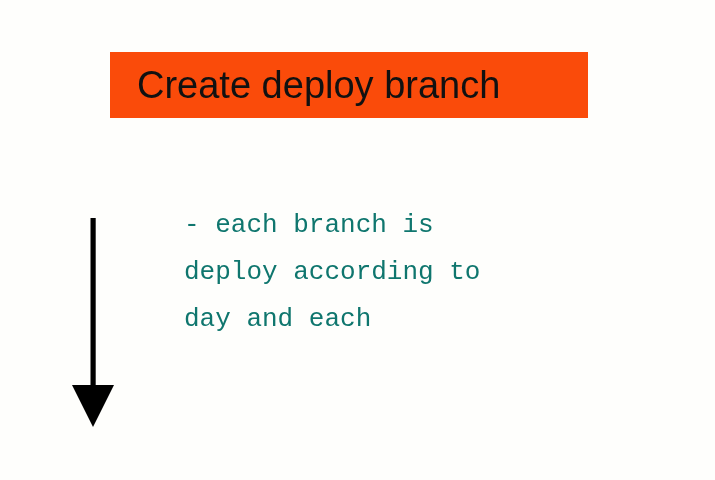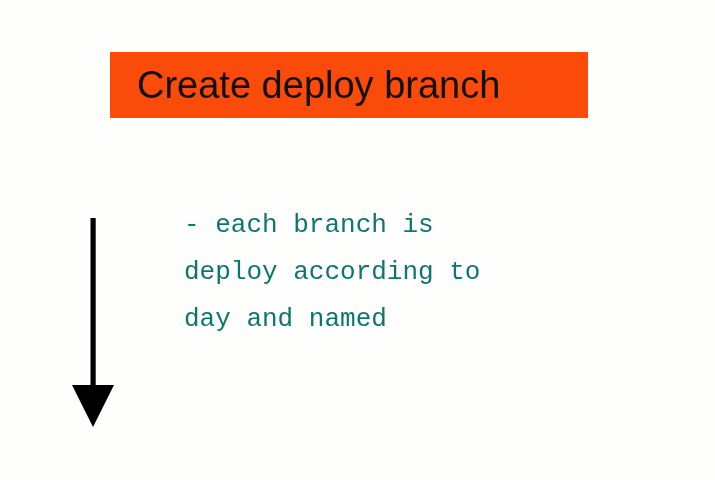--- a/index.html
+++ b/index.html
@@ -84,16 +84,16 @@
 
       <rect x="24.5" y="6" width="5.2" height="168" fill="#000000"></rect>
 
       <polygon points="6,173 48,173 27,215" fill="#000000"></polygon>
     </svg>
   </div>
 
   <div id="body-text">
     <div class="body-line">- each branch is</div>
     <div class="body-line">deploy according to</div>
-    <div class="body-line">day and named</div>
+    <div class="body-line">day and each</div>
   </div>
 
 </div>
 
 </body></html>

